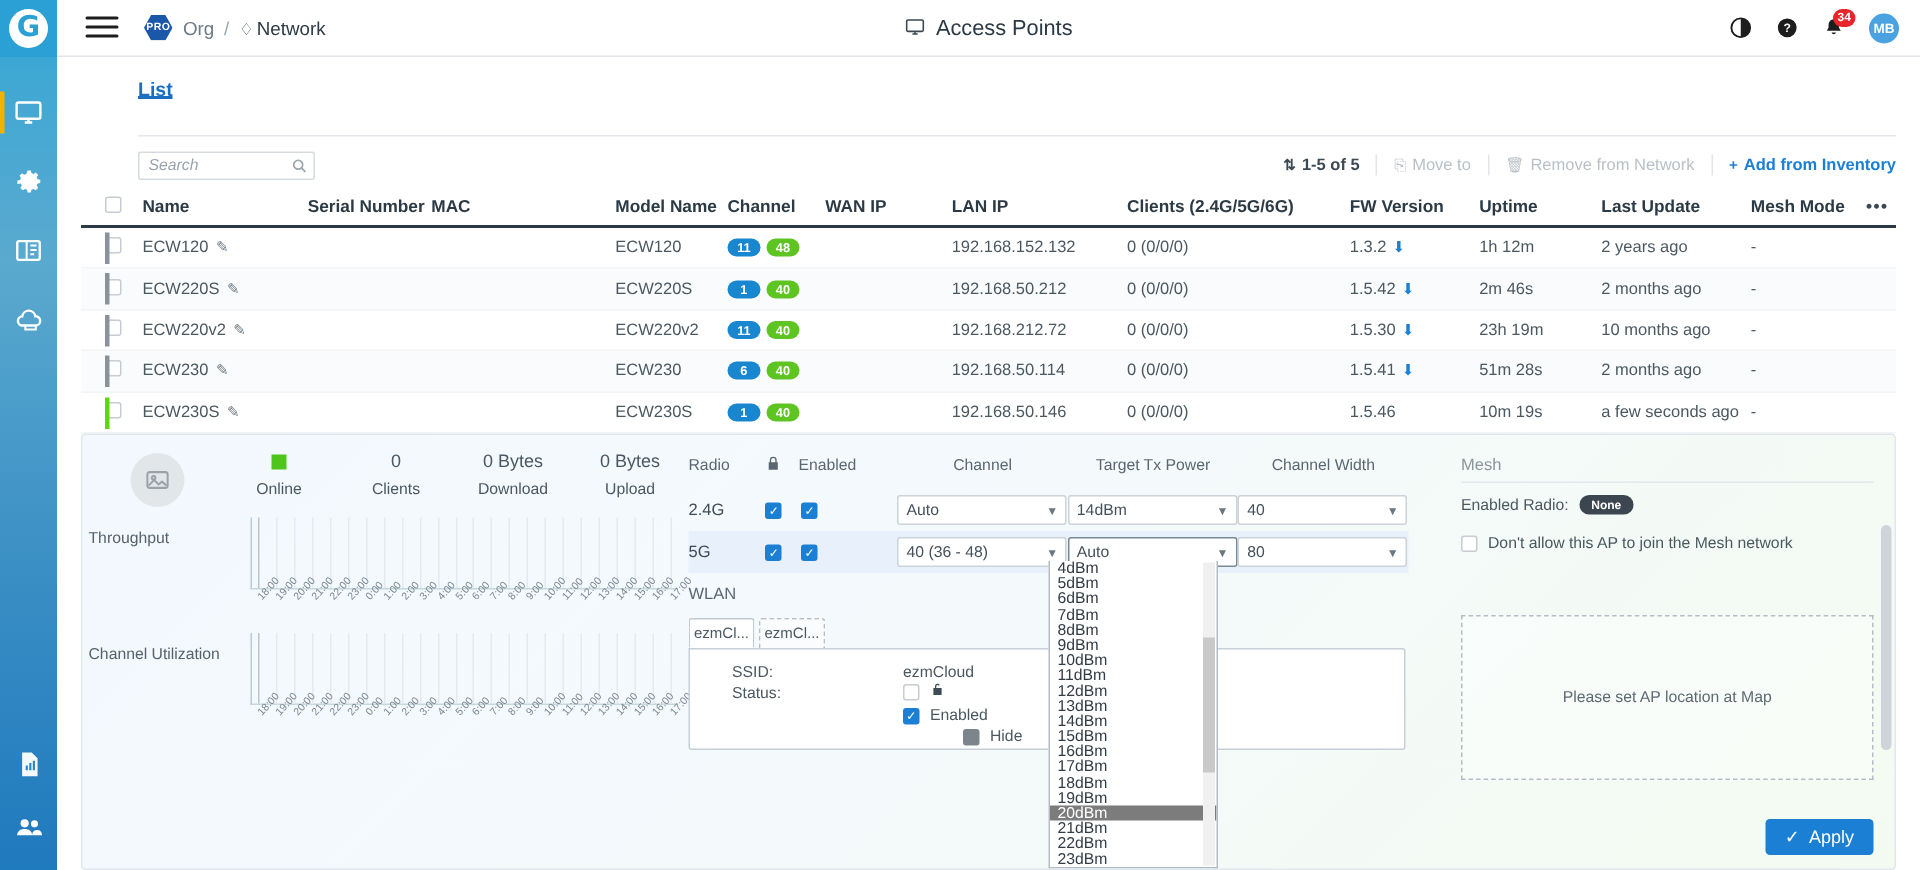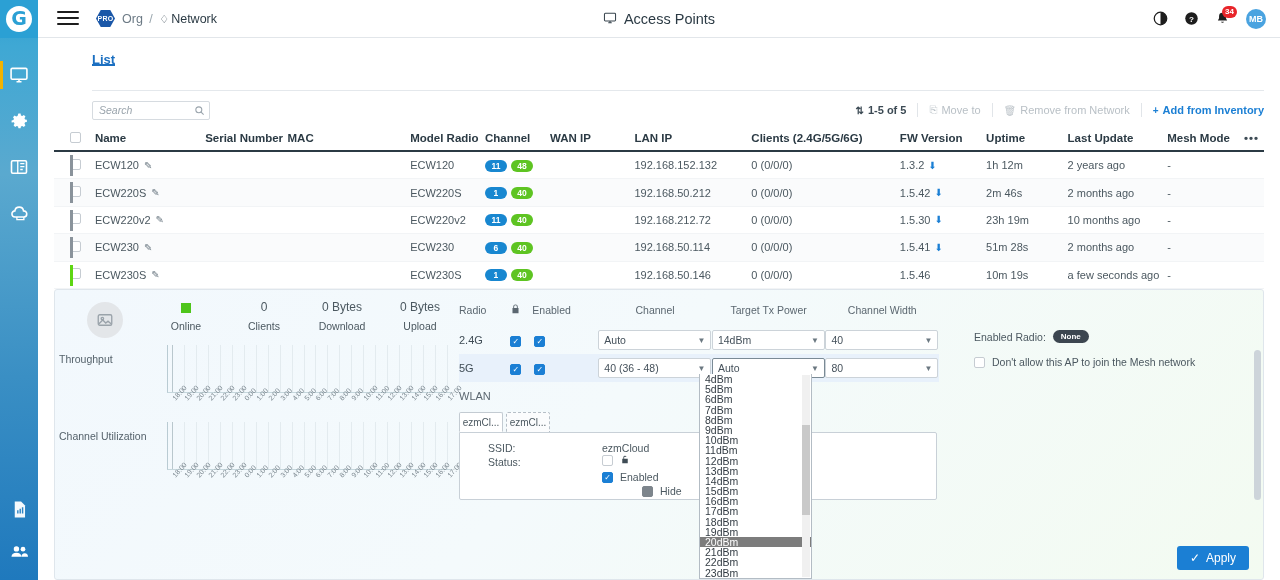--- a/index.html
+++ b/index.html
@@ -444,21 +444,21 @@
   </div>
 
   <div class="table" style="left:54px;right:16px;top:126px;">
     <div class="thead" style="padding-left:0;">
       <div class="c-check" style="padding-left:16px;">
         <span class="cb"></span>
       </div>
       <div class="c-name">Name</div>
       <div class="c-serial">Serial Number</div>
       <div class="c-mac">MAC</div>
-      <div class="c-model">Model Radio</div>
+      <div class="c-model">Model Name</div>
       <div class="c-chan">Channel</div>
       <div class="c-wan">WAN IP</div>
       <div class="c-lan">LAN IP</div>
       <div class="c-clients">Clients (2.4G/5G/6G)</div>
       <div class="c-fw">FW Version</div>
       <div class="c-uptime">Uptime</div>
       <div class="c-update">Last Update</div>
       <div class="c-mesh">Mesh Mode</div>
       <div class="c-more">•••</div>
     </div>
@@ -832,27 +832,31 @@
           <div class="dd-item">21dBm</div>
           <div class="dd-item">22dBm</div>
           <div class="dd-item">23dBm</div>
           <div class="dd-scroll">
             <div class="dd-thumb" style="top: 50px; height: 90px;"></div>
           </div>
         </div>
     </div>
 
     <div class="d-right">
+      <div class="sec-title" style="top:14px;">Mesh</div>
       <div class="mesh-line" style="left:14px;top:40px;">
         <span>Enabled Radio:</span>
         <span class="pill-none">None</span>
       </div>
       <div class="mesh-line" style="left:14px;top:66px;">
         <span class="cb-white"></span>
         <span>Don't allow this AP to join the Mesh network</span>
+      </div>
+      <div class="loc-box" style="top:120px;height:110px;">
+        <span>Please set AP location at Map</span>
       </div>
       <button class="apply-btn">
         <span>✓</span>
         <span>Apply</span>
       </button>
       <div class="panel-scroll">
         <div class="panel-thumb"></div>
       </div>
     </div>
   </div>

